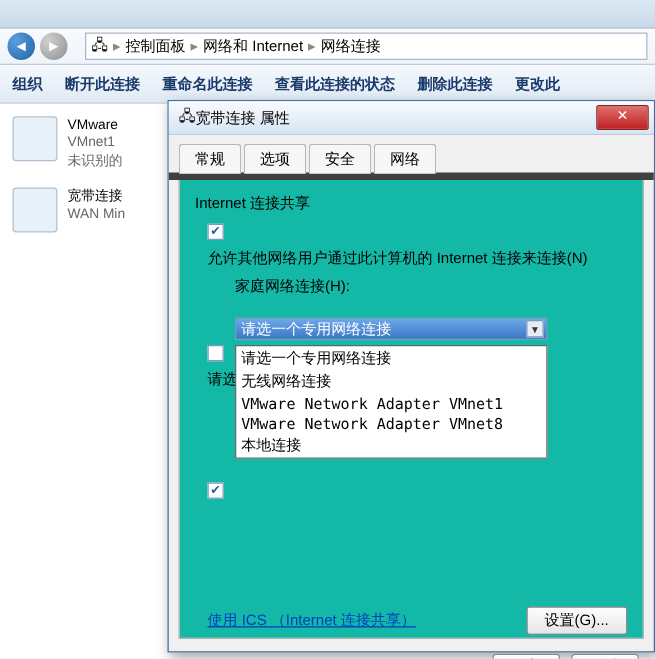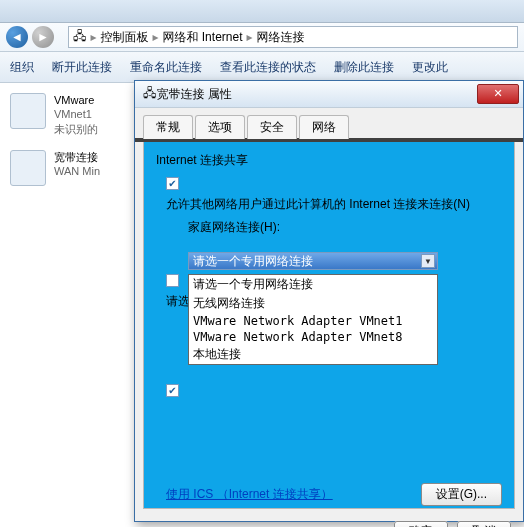--- a/index.html
+++ b/index.html
@@ -52,21 +52,21 @@
 .crumb-sep { color: #888; }
 .toolbar {
   height: 30px;
   background: linear-gradient(#f4f8fc, #e0eaf4);
   border-bottom: 1px solid #c0cdd9;
   display: flex;
   align-items: center;
   padding: 0 10px;
   color: #1a3a6a;
 }
-.tb-item { margin-right: 18px; cursor: pointer; }
+.tb-item { margin-right: 18px; cursor: pointer; font-weight: bold; }
 .content {
   position: relative;
   padding: 10px;
   height: 440px;
   background: #fff;
 }
 .adapter {
   display: flex;
   gap: 8px;
   margin-bottom: 14px;
@@ -119,41 +119,41 @@
   color: #fff;
   text-align: center;
   line-height: 16px;
   font-size: 11px;
   cursor: pointer;
 }
 .tabstrip {
   display: flex;
   padding: 6px 8px 0 8px;
   gap: 2px;
-  border-bottom: 4px solid #404040;
+  border-bottom: 6px solid #404040;
   background: #f0f0f0;
 }
 .tab {
   padding: 3px 12px;
   border: 1px solid #b8b8b8;
   border-bottom: none;
   background: #f6f6f6;
   border-radius: 3px 3px 0 0;
   cursor: pointer;
   font-size: 12px;
   position: relative;
   top: 1px;
 }
 .tab.active {
   background: #fff;
   border-bottom: 1px solid #fff;
   top: 1px;
 }
 .tabpanel {
-  background: #0ea5e9;
+  background: #14b8a6;
   margin: 0 8px 8px 8px;
   border: 1px solid #b8b8b8;
   border-top: none;
   height: 346px;
   padding: 10px 12px;
   position: relative;
 }
 .group-label { margin-bottom: 8px; }
 .opt {
   display: flex;

